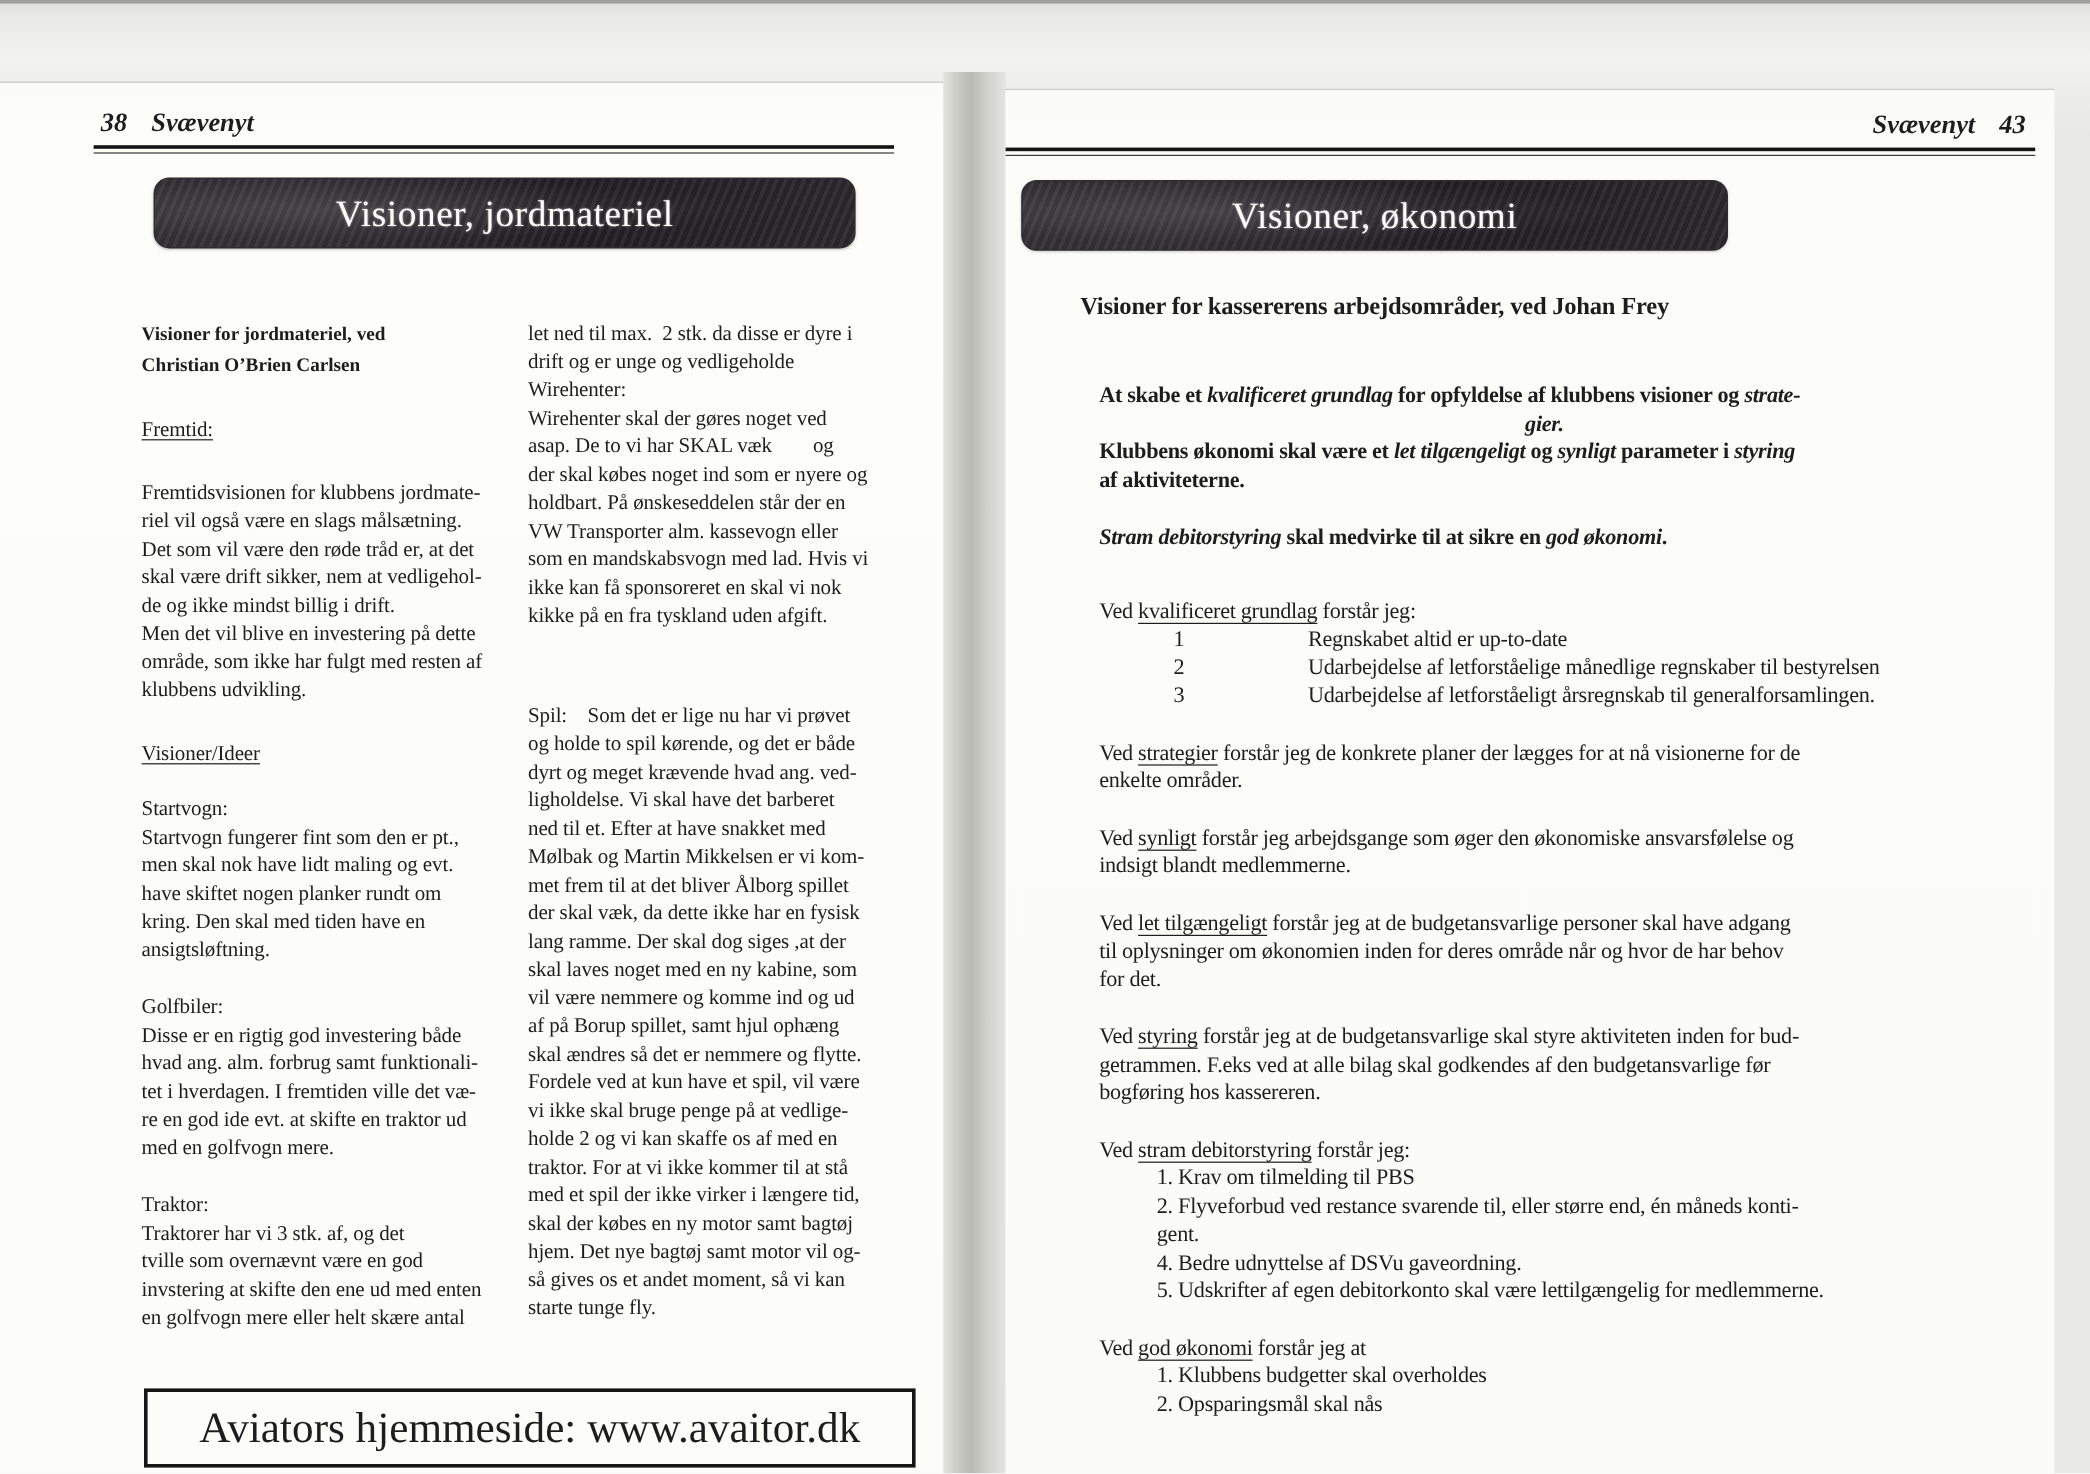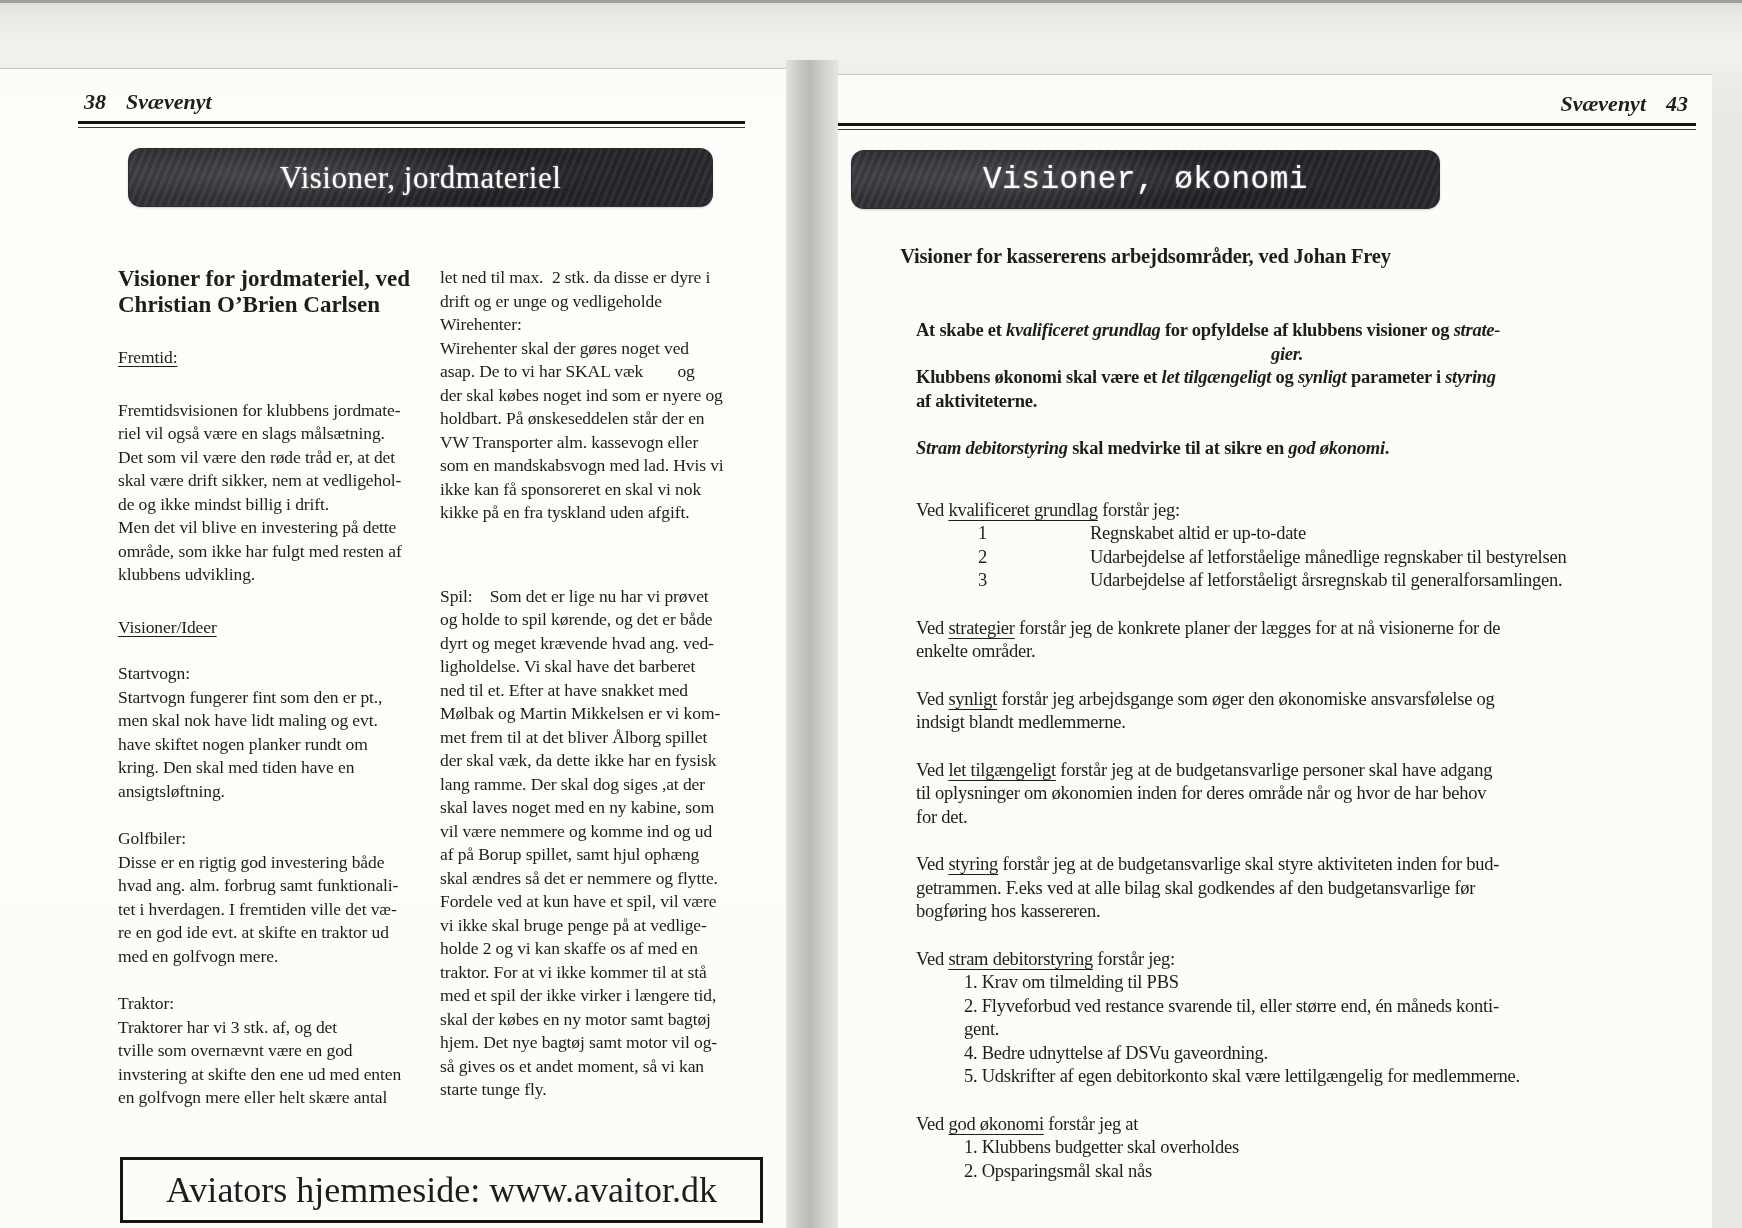--- a/index.html
+++ b/index.html
@@ -31,28 +31,28 @@
     position:absolute;height:57px;background:#232026;
     background-image:
       radial-gradient(ellipse at 28% 45%, rgba(255,255,255,0.10), rgba(255,255,255,0) 58%),
       repeating-linear-gradient(113deg, rgba(255,255,255,0.05) 0 3px, rgba(0,0,0,0.05) 3px 7px),
       linear-gradient(90deg, rgba(255,255,255,0.07) 0 22%, rgba(0,0,0,0.06) 60%, rgba(255,255,255,0.03) 100%);
     box-shadow:0 0 0 1px #2e2b31, 0 1px 3px rgba(0,0,0,0.35);
     color:#fdfdfc;text-align:center;line-height:57px;font-size:31px;letter-spacing:0.5px;
     text-shadow:0 0 2px rgba(255,255,255,0.55);white-space:pre;border-radius:12px;
   }
   .lp-banner{left:129px;top:80px;width:583px;}
-  .rp-banner{left:14px;top:76px;width:587px;font-family:Liberation Mono, monospace;}
+  .rp-banner{left:14px;top:76px;width:587px;}
 
   
   .lp-col{position:absolute;top:197px;font-size:17.5px;line-height:23.5px;letter-spacing:-0.1px;}
   .lp-col1{left:118px;width:322px;}
   .lp-col2{left:440px;width:320px;}
   .lp-col div{white-space:pre;}
-  .art-heading{font-weight:bold;font-size:23px;line-height:26px;letter-spacing:0;margin:0 0 28px 0;}
+  .art-heading{font-weight:bold;font-size:16px;line-height:26px;letter-spacing:0;margin:0 0 28px 0;}
   .subhead{text-decoration:underline;text-underline-offset:3px;}
   .sub1{margin:0 0 29px 0;}
   .sub2{margin:29px 0 23px 0;}
   .sec-label{margin-top:24px;}
   .lp-col2 .para2{margin-top:60px;}
 
   
   .lp-footer{position:absolute;left:120px;top:1088px;width:637px;height:60px;border:3px solid #151515;
     text-align:center;font-size:36px;line-height:60px;white-space:pre;background:#fcfcf9;}
 

